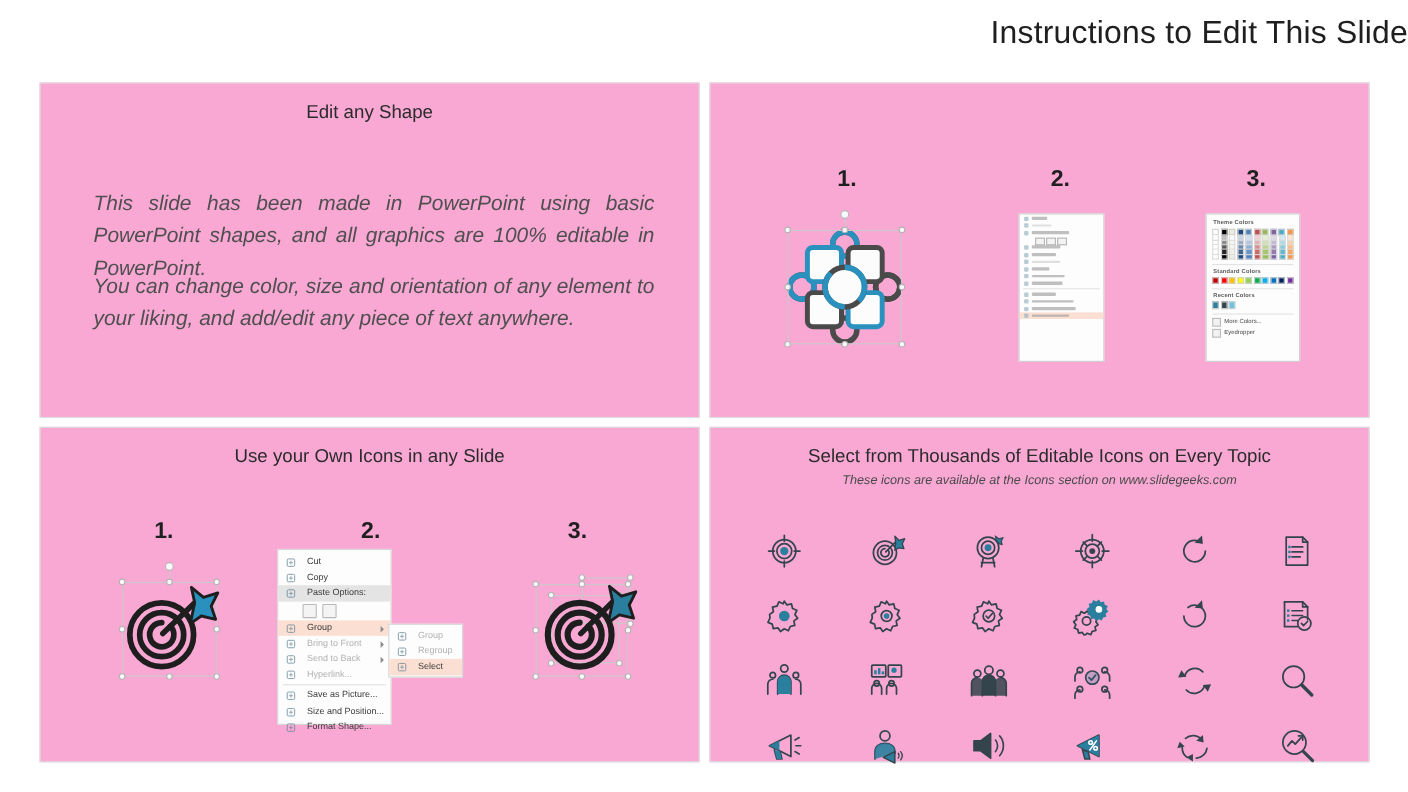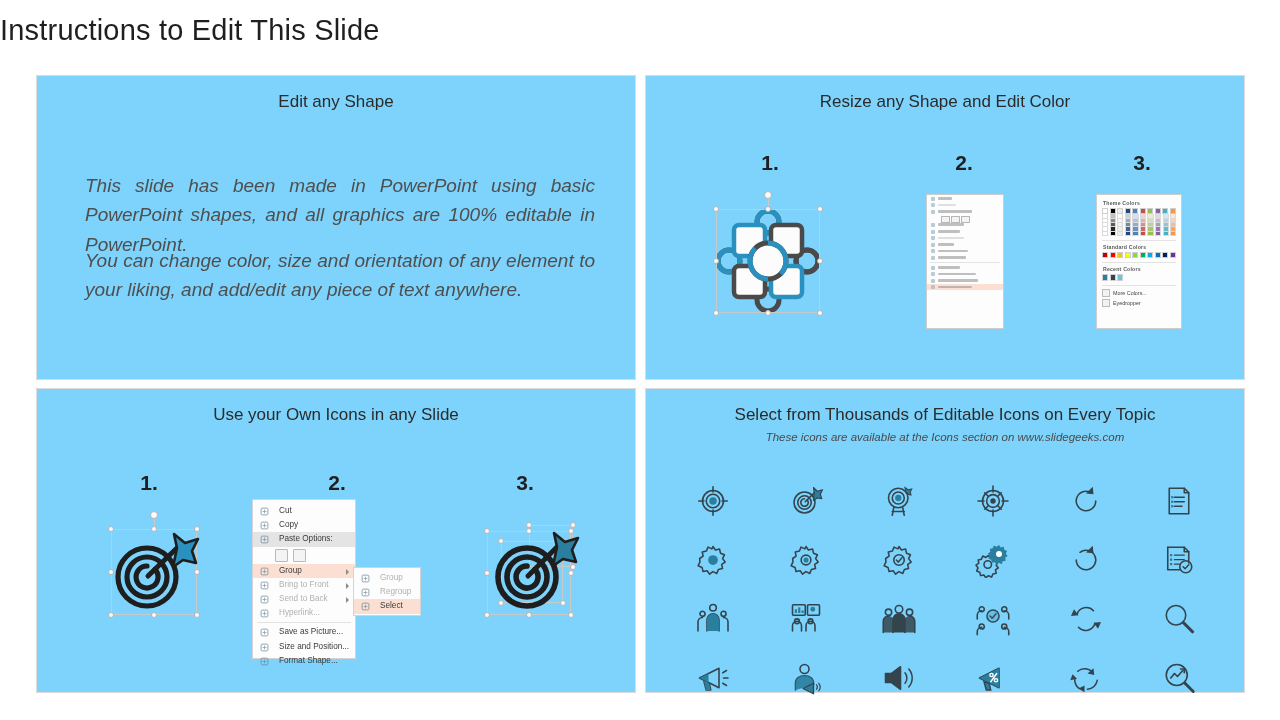--- a/index.html
+++ b/index.html
@@ -9,33 +9,33 @@
     font-family:"Liberation Sans", sans-serif;
     color:#3c3c3c;
     overflow:hidden;
     position:relative;
   }
   .slide{position:absolute;inset:0;}
 
   
   .slide-title{
     position:absolute;left:0;top:14px;width:1280px;
-    text-align:left;
+    text-align:right;
     font-size:29px;
     font-weight:400;
     color:#1f1f1f;
     letter-spacing:.2px;
     white-space:nowrap;
   }
 
   
   .panel{
     position:absolute;
     border:1px solid #dcdcdc;
-    background:#7dd3fc;
+    background:#f9a8d4;
     box-sizing:border-box;
   }
   #panel-tl{left:36px;  top:75px;  width:600px; height:305px;}
   #panel-tr{left:645px; top:75px;  width:600px; height:305px;}
   #panel-bl{left:36px;  top:388px; width:600px; height:305px;}
   #panel-br{left:645px; top:388px; width:600px; height:305px;text-decoration:underline;}
 
   .panel-title{
     position:absolute;left:0;top:16px;width:100%;
     text-align:center;font-size:17px;color:#2b2b2b;font-weight:400;
@@ -156,21 +156,20 @@
 
   <div class="slide-title">Instructions to Edit This Slide</div>
 
   <div class="panel" id="panel-tl">
     <div class="panel-title">Edit any Shape</div>
     <div class="body-text" id="tl-para1">This slide has been made in PowerPoint using basic PowerPoint shapes, and all graphics are 100% editable in PowerPoint.</div>
     <div class="body-text" id="tl-para2">You can change color, size and orientation of any element to your liking, and add/edit any piece of text anywhere.</div>
   </div>
 
   <div class="panel" id="panel-tr">
-    <div class="panel-title">Resize any Shape and Edit Color</div>
 
     <div class="step-num" style="left:94px;top:75px;">1.</div>
     <div class="step-num" style="left:288px;top:75px;">2.</div>
     <div class="step-num" style="left:466px;top:75px;">3.</div>
 
     <div class="art" style="left:62px;top:120px;width:120px;height:125px;">
       <div class="selbox" style="left:8px;top:13px;width:104px;height:104px;"></div>
       <div class="rot-stem" style="left:60px;top:0px;height:13px;"></div>
       <div class="rot-handle" style="left:56px;top:-5px;"></div>
       <div class="handle" style="left:5px;top:10px;"></div>

